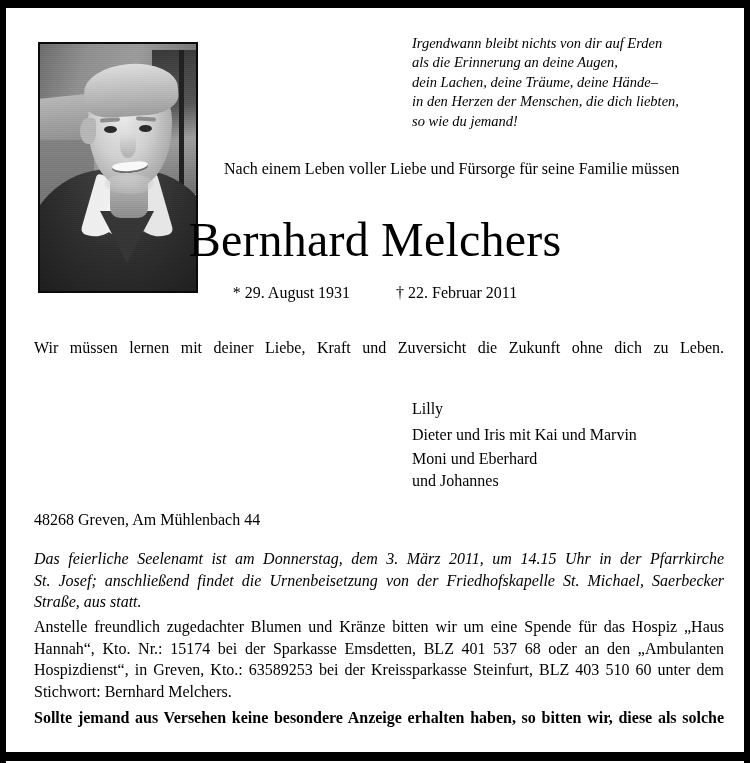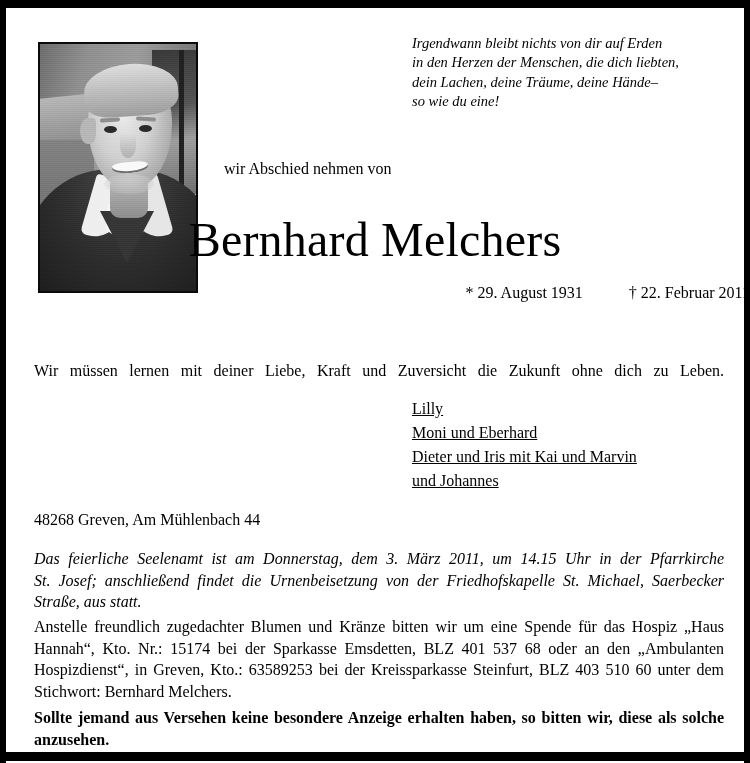--- a/index.html
+++ b/index.html
@@ -198,45 +198,45 @@
     font-size: 48px;
     line-height: 44px;
     letter-spacing: 0.2px;
   }
 
   .dates {
     position: absolute;
     left: 0;
     top: 283px;
     width: 750px;
-    text-align: right;
+    text-align: center;
     font-size: 16px;
     line-height: 20px;
   }
   .dates .gap { display: inline-block; width: 38px; }
 
   .mourn-line {
     position: absolute;
     left: 34px;
-    top: 360px;
+    top: 337px;
     width: 690px;
     font-size: 16px;
     line-height: 21px;
     text-align: justify;
     text-align-last: justify;
   }
 
   .survivors {
     position: absolute;
     left: 412px;
     top: 396px;
     width: 330px;
     font-size: 16px;
   }
-  .survivors .s-row { line-height: 26px; text-decoration: underline; }
+  .survivors .s-row { line-height: 26px; }
   .survivors .s-row.tight { line-height: 22px; }
 
   .address {
     position: absolute;
     left: 34px;
     top: 509px;
     font-size: 16px;
     line-height: 21px;
   }
 
@@ -307,61 +307,61 @@
       <div class="ph-eye-r"></div>
       <div class="ph-nose"></div>
       <div class="ph-mouth"></div>
       <div class="ph-chin"></div>
       <div class="ph-grain"></div>
     </div>
   </div>
 
   <div class="poem">
     <div>Irgendwann bleibt nichts von dir auf Erden</div>
+    <div>als die Erinnerung an deine Augen,</div>
+    <div>dein Lachen, deine Träume, deine Hände–</div>
     <div>in den Herzen der Menschen, die dich liebten,</div>
-    <div>dein Lachen, deine Träume, deine Hände–</div>
-    <div>so wie du eine!</div>
+    <div>so wie du jemand!</div>
   </div>
 
   <div class="lead">
-    <div>wir Abschied nehmen von</div>
+    <div>Nach einem Leben voller Liebe und Fürsorge für seine Familie müssen</div>
   </div>
 
   <div class="deceased-name">Bernhard Melchers</div>
 
   <div class="dates">
     <span>*</span>
     <span>29. August 1931</span>
     <span class="gap"></span>
     <span>†</span>
     <span>22. Februar 2011</span>
   </div>
 
   <div class="mourn-line">Wir müssen lernen mit deiner Liebe, Kraft und Zuversicht die Zukunft ohne dich zu Leben.</div>
 
   <div class="survivors">
     <div class="s-row">Lilly</div>
+    <div class="s-row">Dieter und Iris mit Kai und Marvin</div>
     <div class="s-row tight">Moni und Eberhard</div>
-    <div class="s-row">Dieter und Iris mit Kai und Marvin</div>
     <div class="s-row tight">und Johannes</div>
   </div>
 
   <div class="address">48268 Greven, Am Mühlenbach 44</div>
 
   <div class="service">
     <div class="justified-line">Das feierliche Seelenamt ist am Donnerstag, dem 3. März 2011, um 14.15 Uhr in der Pfarrkirche</div>
     <div class="justified-line">St. Josef; anschließend findet die Urnenbeisetzung von der Friedhofskapelle St. Michael, Saerbecker</div>
     <div>Straße, aus statt.</div>
   </div>
 
   <div class="donation">
     <div class="justified-line">Anstelle freundlich zugedachter Blumen und Kränze bitten wir um eine Spende für das Hospiz „Haus</div>
     <div class="justified-line">Hannah“, Kto. Nr.: 15174 bei der Sparkasse Emsdetten, BLZ 401 537 68 oder an den „Ambulanten</div>
     <div class="justified-line">Hospizdienst“, in Greven, Kto.: 63589253 bei der Kreissparkasse Steinfurt, BLZ 403 510 60 unter dem</div>
     <div>Stichwort: Bernhard Melchers.</div>
   </div>
 
   <div class="closing">
     <div class="justified-line">Sollte jemand aus Versehen keine besondere Anzeige erhalten haben, so bitten wir, diese als solche</div>
-    <div>anzusehen.</div>
   </div>
 
 </div>
 
 </body></html>

